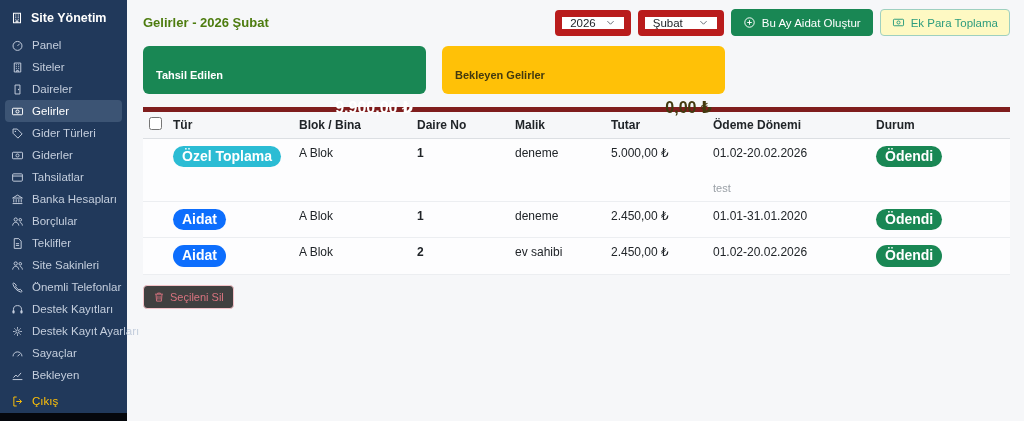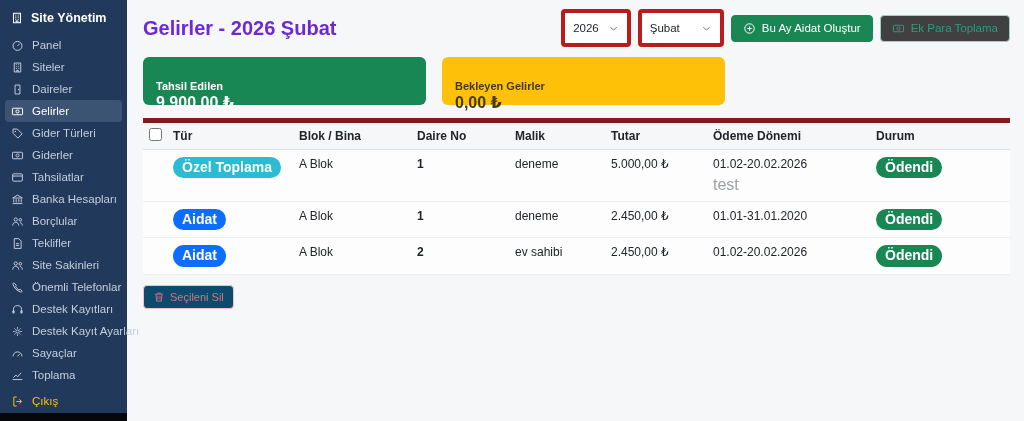--- a/index.html
+++ b/index.html
@@ -29,63 +29,63 @@
     font-size:11.5px; border-radius:4px; cursor:pointer; white-space:nowrap;
   }
   .nav-item .nav-icon svg { width:13px; height:13px; display:block; }
   .nav-item.active { background:#3c5474; color:#ffffff; }
   .nav-item.logout { margin-top:4px; color:#ffc107; }
   .bottom-strip { position:absolute; left:0; bottom:0; width:100%; height:8px; background:#05070c; }
 
   
   .main { flex:1; padding:9px 14px 0 16px; min-width:0; }
   .main-header { display:flex; justify-content:space-between; align-items:center; }
-  .page-title { font-size:20px; font-weight:700; color:#6d28d9; }
+  .page-title { font-size:13px; font-weight:700; color:#4d7c0f; }
   .controls { display:flex; align-items:center; gap:7px; }
   .select-box {
-    background:#fff; border:4px solid #b91c1c; border-radius:4px;
-    height:38px; padding:0 8px; font-size:11.5px; color:#212529;
+    background:#fff; border:7px solid #b91c1c; border-radius:4px;
+    height:26px; padding:0 8px; font-size:11.5px; color:#212529;
     display:flex; align-items:center; gap:9px; cursor:pointer;
   }
   .select-box .chev svg { width:11px; height:11px; display:block; color:#49505a; }
   .btn { height:27px; border-radius:4px; font-size:11.5px; display:flex; align-items:center; gap:6px; padding:8px 11px; cursor:pointer; white-space:nowrap; }
   .btn .bicon svg { width:13px; height:13px; display:block; }
   .btn-green { background:#198754; border:1px solid #198754; color:#fff; }
-  .btn-teal { background:#404040; border:1px solid #9ed0c0; color:#2d9c7e; }
+  .btn-teal { background:#fef9c3; border:1px solid #9ed0c0; color:#2d9c7e; }
   .btn-gray { background:#fff; border:1px solid #d7dadd; color:#8d959d; }
 
   
   .cards { display:flex; gap:16px; margin-top:10px; }
   .card { width:283px; height:48px; border-radius:6px; padding:23px 13px; }
   .card .card-label { font-size:11px; font-weight:700; }
-  .card .card-value { font-size:16px; font-weight:700; margin-top:1px; }
+  .card .card-value { font-size:16px; font-weight:700; margin-top:17px;text-align:right; }
   .card-collected { color:#ffffff; }
   .card-pending  { color:#43390f; }
 
   
   .table-wrap { margin-top:13px; }
   table { width:100%; border-collapse:collapse; font-size:12px; color:#212529; }
   thead th {
     text-align:left; font-size:12px; font-weight:700;
     padding:5px 4px; border-top:5px solid #7f1d1d; border-bottom:1px solid #dcdfe3;
     white-space:nowrap;
     margin-top:15px;
   }
   tbody tr { background:#fdfdfe; }
   tbody td { padding:7px 4px; border-bottom:1px solid #ecEEf1; vertical-align:top; }
   .badge {
     display:inline-block; color:#fff; font-size:14px; font-weight:700;
     padding:3px 9px; border-radius:999px; line-height:1.1; white-space:nowrap;
   }
   .unit-cell { font-weight:700; }
-  .period-note { color:#9aa0a6; font-size:16px; margin-top:5px; }
+  .period-note { color:#9aa0a6; font-size:11px; margin-top:22px; }
   input[type=checkbox] { width:13px; height:13px; margin:0 0 0 2px; accent-color:#fff; cursor:pointer; }
 
   .btn-delete {
-    margin-top:10px; background:#0c4a6e; border:1px solid #f3c2c8; color:#d8737f;
+    margin-top:10px; background:#404040; border:1px solid #f3c2c8; color:#d8737f;
     border-radius:4px; height:24px; padding:0 9px; font-size:11px;
     display:inline-flex; align-items:center; gap:5px; cursor:pointer;
   }
   .btn-delete .bicon svg { width:12px; height:12px; display:block; }
 </style>
 </head>
 <body>
 
 <aside class="sidebar">
   <div class="brand">
@@ -239,21 +239,21 @@
         </span>
         <span class="nav-label">Sayaçlar</span>
       </div>
       <div class="nav-item">
         <span class="nav-icon">
           <svg viewBox="0 0 16 16">
             <path d="M2 13h12" stroke="currentColor"></path>
             <path d="M3 10.6l3-3.2 2.2 2.2 4.2-4.8" fill="none" stroke="currentColor"></path>
           </svg>
         </span>
-        <span class="nav-label">Toplama</span>
+        <span class="nav-label">Bekleyen</span>
       </div>
       <div class="nav-item logout">
         <span class="nav-icon">
           <svg viewBox="0 0 16 16">
             <path d="M7 2.5H3.5v11H7" fill="none" stroke="currentColor"></path>
             <path d="M10.2 5.2L13 8l-2.8 2.8M6.5 8H13" fill="none" stroke="currentColor"></path>
           </svg>
         </span>
         <span class="nav-label">Çıkış</span>
       </div>

